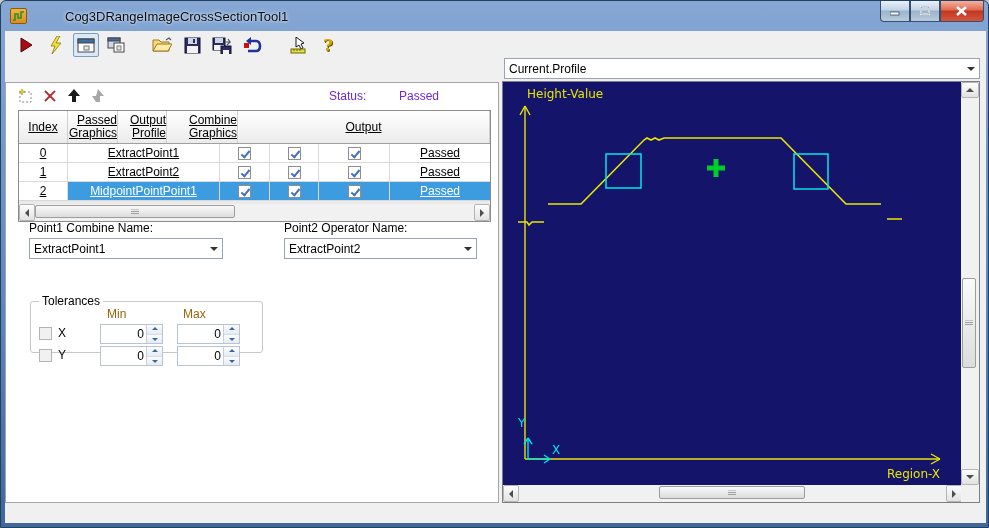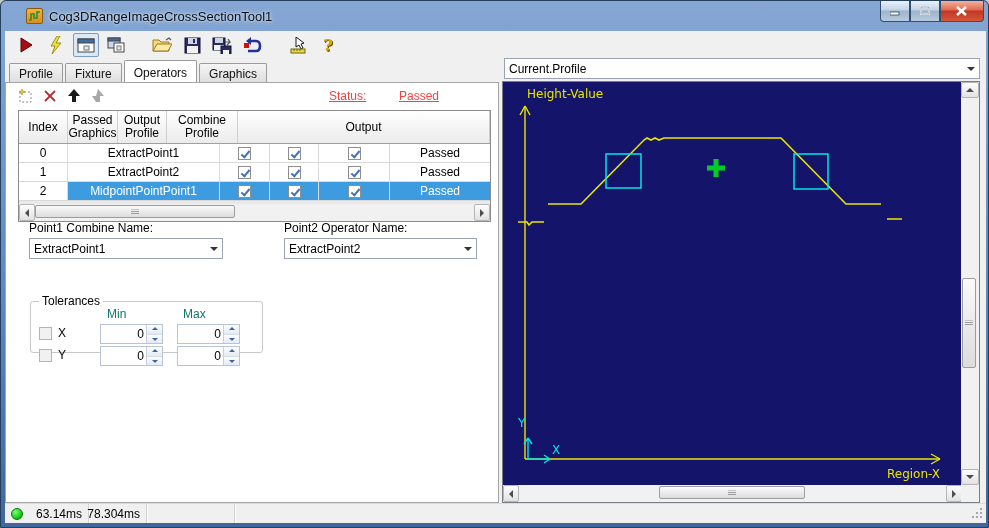--- a/index.html
+++ b/index.html
@@ -1,21 +1,21 @@
 <!DOCTYPE html>
 <html><head>
 <meta charset="utf-8">
 <style>
   html,body{margin:0;padding:0;background:#c8c8c8;}
   *{box-sizing:border-box;}
   .win{position:relative;width:989px;height:528px;font-family:"Liberation Sans",sans-serif;font-size:12px;
        background:linear-gradient(180deg,#86a7d4,#5b85bd 60%,#41669a);border-radius:6px 6px 0 0;overflow:hidden;
        border:1px solid #24405f;}
   
-  .titlebar{position:absolute;left:16px;top:0;right:0;height:30px;display:flex;align-items:center;padding-left:9px;}
+  .titlebar{position:absolute;left:0;top:0;right:0;height:30px;display:flex;align-items:center;padding-left:9px;gap:32px;}
   .app-icon{width:17px;height:16px;background:linear-gradient(#f2b33c,#d98f1f);border:1px solid #8a5a10;border-radius:2px;position:relative;margin-right:6px;}
   .app-icon svg{position:absolute;left:1px;top:1px;}
   .title-text{color:#0a0a0a;font-size:13px;text-shadow:0 0 4px #d5e5f8,0 0 2px #d5e5f8;}
   .winbtns{position:absolute;top:0;right:4px;display:flex;}
   .wbtn{width:30px;height:21px;border:1px solid #35506e;border-top:none;display:flex;align-items:center;justify-content:center;
         background:linear-gradient(180deg,#e9f1fb,#c2d3e6 45%,#9db4cb 50%,#b9cadd);}
   .wbtn.first{border-radius:0 0 0 4px;}
   .wbtn.close{width:44px;border-radius:0 0 4px 0;background:linear-gradient(180deg,#f5b0a0,#e06a50 45%,#c03723 50%,#d4563c);}
   
   .client{position:absolute;left:4px;top:30px;width:981px;height:492px;background:#f0f0f0;}
@@ -26,28 +26,28 @@
   .tgap{width:12px;}
   
   .tabs{position:absolute;left:4px;top:30px;height:21px;display:flex;align-items:flex-end;z-index:3;}
   .tab{height:19px;padding:2px 9px 0 9px;margin-right:2px;border:1px solid #9a9a9a;border-bottom:none;border-radius:2px 2px 0 0;
        background:linear-gradient(#f5f5f5,#dedede);color:#111;display:flex;align-items:center;}
   .tab.act{height:22px;margin-top:-3px;background:#fff;position:relative;z-index:4;}
   .page{position:absolute;left:0;top:51px;width:494px;height:421px;background:#fff;border:1px solid #a5a5a5;z-index:2;}
   
   .minibar{position:absolute;left:0;top:0;width:100%;height:25px;}
   .mbtn{position:absolute;top:3px;width:20px;height:20px;display:flex;align-items:center;justify-content:center;}
-  .mlabel{position:absolute;top:6px;color:#ef4444;background:#fff;padding:0 3px;text-decoration:underline;}
+  .mlabel{position:absolute;top:6px;color:#6d28d9;background:#fff;padding:0 3px;}
   
   .grid{position:absolute;left:12px;top:27px;width:473px;height:112px;border:1px solid #8b8b8b;background:#fff;display:flex;flex-direction:column;}
   .ghead{display:flex;height:33px;background:linear-gradient(#ffffff,#ebebeb);border-bottom:1px solid #9f9f9f;}
   .grow{display:flex;height:19px;border-bottom:1px solid #d9d9d9;background:#fff;}
   .grow.sel{background:#3d9ce0;color:#fff;}
   .grow.sel .c0{background:#fff;color:#000;}
-  .gc{border-right:1px solid #d9d9d9;display:flex;align-items:center;justify-content:center;text-align:center;line-height:1.05;overflow:hidden;}
+  .gc{border-right:1px solid #d9d9d9;display:flex;align-items:center;justify-content:center;text-align:right;line-height:1.05;overflow:hidden;text-decoration:underline;}
   .ghead .gc{border-right:1px solid #d0d0d0;}
   .c0{width:49px;} .c1{width:152px;} .c2{width:50px;} .c3{width:49px;} .c4{width:71px;} .c5{flex:1;border-right:none;}
   .gfill{flex:1;background:#eaeaea;}
   .cb{width:13px;height:13px;border:1px solid #8e8e8e;background:#fff;position:relative;}
   .cb.on::after{content:"";position:absolute;left:2px;top:3px;width:7px;height:3px;border-left:2px solid #4472b8;border-bottom:2px solid #4472b8;transform:rotate(-50deg);}
   .cb.gray{background:#f1f1f1;border-color:#b4b4b4;}
   
   .sbar{background:#f2f1f1;display:flex;align-items:stretch;}
   .sb-btn{width:16px;background:linear-gradient(#fdfdfd,#e2e2e2);border:1px solid #b5b5b5;border-radius:2px;display:flex;align-items:center;justify-content:center;flex:none;}
   .sb-track{flex:1;position:relative;}
@@ -63,21 +63,21 @@
   .ghscroll .sb-thumb{top:1px;height:13px;left:0;width:200px;}
   
   .flabel{position:absolute;color:#000;}
   .combo{position:absolute;height:21px;border:1px solid #9aa4b0;background:#fff;display:flex;align-items:center;}
   .combo-val{flex:1;padding-left:4px;overflow:hidden;white-space:nowrap;}
   .combo-btn{width:17px;height:100%;display:flex;align-items:center;justify-content:center;}
   .combo-btn .tri.d{border-width:4px;border-top-color:#333;}
   
   .group{position:absolute;left:24px;top:218px;width:233px;height:52px;border:1px solid #c5c9cc;border-radius:3px;}
   .gtitle{position:absolute;left:8px;top:-8px;background:#fff;padding:0 3px;color:#000;}
-  .ghdr{position:absolute;top:5px;color:#0f766e;}
+  .ghdr{position:absolute;top:5px;color:#a16207;}
   .trow{position:absolute;left:8px;display:flex;align-items:center;}
   .spin{position:absolute;height:20px;border:1px solid #b8c4d1;background:#fff;display:flex;}
   .spin-val{flex:1;text-align:right;padding:2px 2px 0 0;}
   .spin-btns{width:16px;display:flex;flex-direction:column;border-left:1px solid #c5d0dc;}
   .spin-b{flex:1;background:linear-gradient(#fbfcfd,#e4ebf3);border-bottom:1px solid #d4dde8;display:flex;align-items:center;justify-content:center;}
   .spin-b:last-child{border-bottom:none;}
   .stri{width:0;height:0;border:3px solid transparent;}
   .stri.u{border-bottom-color:#3b66a0;border-top:none;margin-top:-2px;}
   .stri.dn{border-top-color:#3b66a0;border-bottom:none;margin-bottom:-2px;}
   
@@ -199,34 +199,20 @@
             <line x1="6" y1="12" x2="6" y2="14" stroke="#6b6b00"></line>
             <line x1="9" y1="12" x2="9" y2="14" stroke="#6b6b00"></line>
             <line x1="12" y1="12" x2="12" y2="14" stroke="#6b6b00"></line>
           </svg>
         </div>
       <div class="tbtn">
           <span style="font-family:'DejaVu Serif',serif;font-size:17px;font-weight:bold;color:#d5a500;text-shadow:1px 1px 0 #6b5300;">?</span>
         </div>
     </div>
 
-    <div class="tabs">
-      <div class="tab">
-          <span>Profile</span>
-        </div>
-      <div class="tab">
-          <span>Fixture</span>
-        </div>
-      <div class="tab act">
-          <span>Operators</span>
-        </div>
-      <div class="tab">
-          <span>Graphics</span>
-        </div>
-    </div>
 
     <div class="page">
       <div class="minibar">
         <div class="mbtn" style="left:10px;">
             <svg width="16" height="16">
               <rect x="2" y="4" width="11" height="10" fill="none" stroke="#8a8a8a" stroke-dasharray="2,2"></rect>
               <path d="M4,1 L5,3 L7,3.5 L5,4.5 L4,7 L3,4.5 L1,3.5 L3,3 Z" fill="#f0d020" stroke="#9a8200" stroke-width="0.5"></path>
             </svg>
           </div>
         <div class="mbtn" style="left:34px;">
@@ -247,21 +233,21 @@
           </div>
         <div class="mlabel" style="left:320px;">Status:</div>
         <div class="mlabel" style="left:390px;">Passed</div>
       </div>
 
       <div class="grid">
         <div class="ghead">
           <div class="gc c0">Index</div>
           <div class="gc c2">Passed Graphics</div>
           <div class="gc c3">Output Profile</div>
-          <div class="gc c4">Combine Profile</div>
+          <div class="gc c4">Combine Graphics</div>
           <div class="gc c5">Output</div>
         </div>
 
         <div class="grow">
           <div class="gc c0">0</div>
           <div class="gc c1">ExtractPoint1</div>
           <div class="gc c2">
               <span class="cb on"></span>
             </div>
           <div class="gc c3">
@@ -448,33 +434,15 @@
               <span class="sb-grip"></span>
             </div>
           </div>
         <div class="sb-btn">
             <span class="tri r"></span>
           </div>
       </div>
       <div class="corner"></div>
     </div>
 
-    <div class="statusbar">
-      <div class="led"></div>
-      <div class="sb-sec t1">63.14ms</div>
-      <div class="sb-sec t2">78.304ms</div>
-      <div class="sb-sec sp"></div>
-      <div class="grip">
-        <svg width="14" height="14">
-            <g fill="#a8a8a8">
-              <rect x="10" y="10" width="2" height="2"></rect>
-              <rect x="10" y="6" width="2" height="2"></rect>
-              <rect x="10" y="2" width="2" height="2"></rect>
-              <rect x="6" y="10" width="2" height="2"></rect>
-              <rect x="6" y="6" width="2" height="2"></rect>
-              <rect x="2" y="10" width="2" height="2"></rect>
-            </g>
-          </svg>
-      </div>
-    </div>
 
   </div>
 </div>
 
 </body></html>

